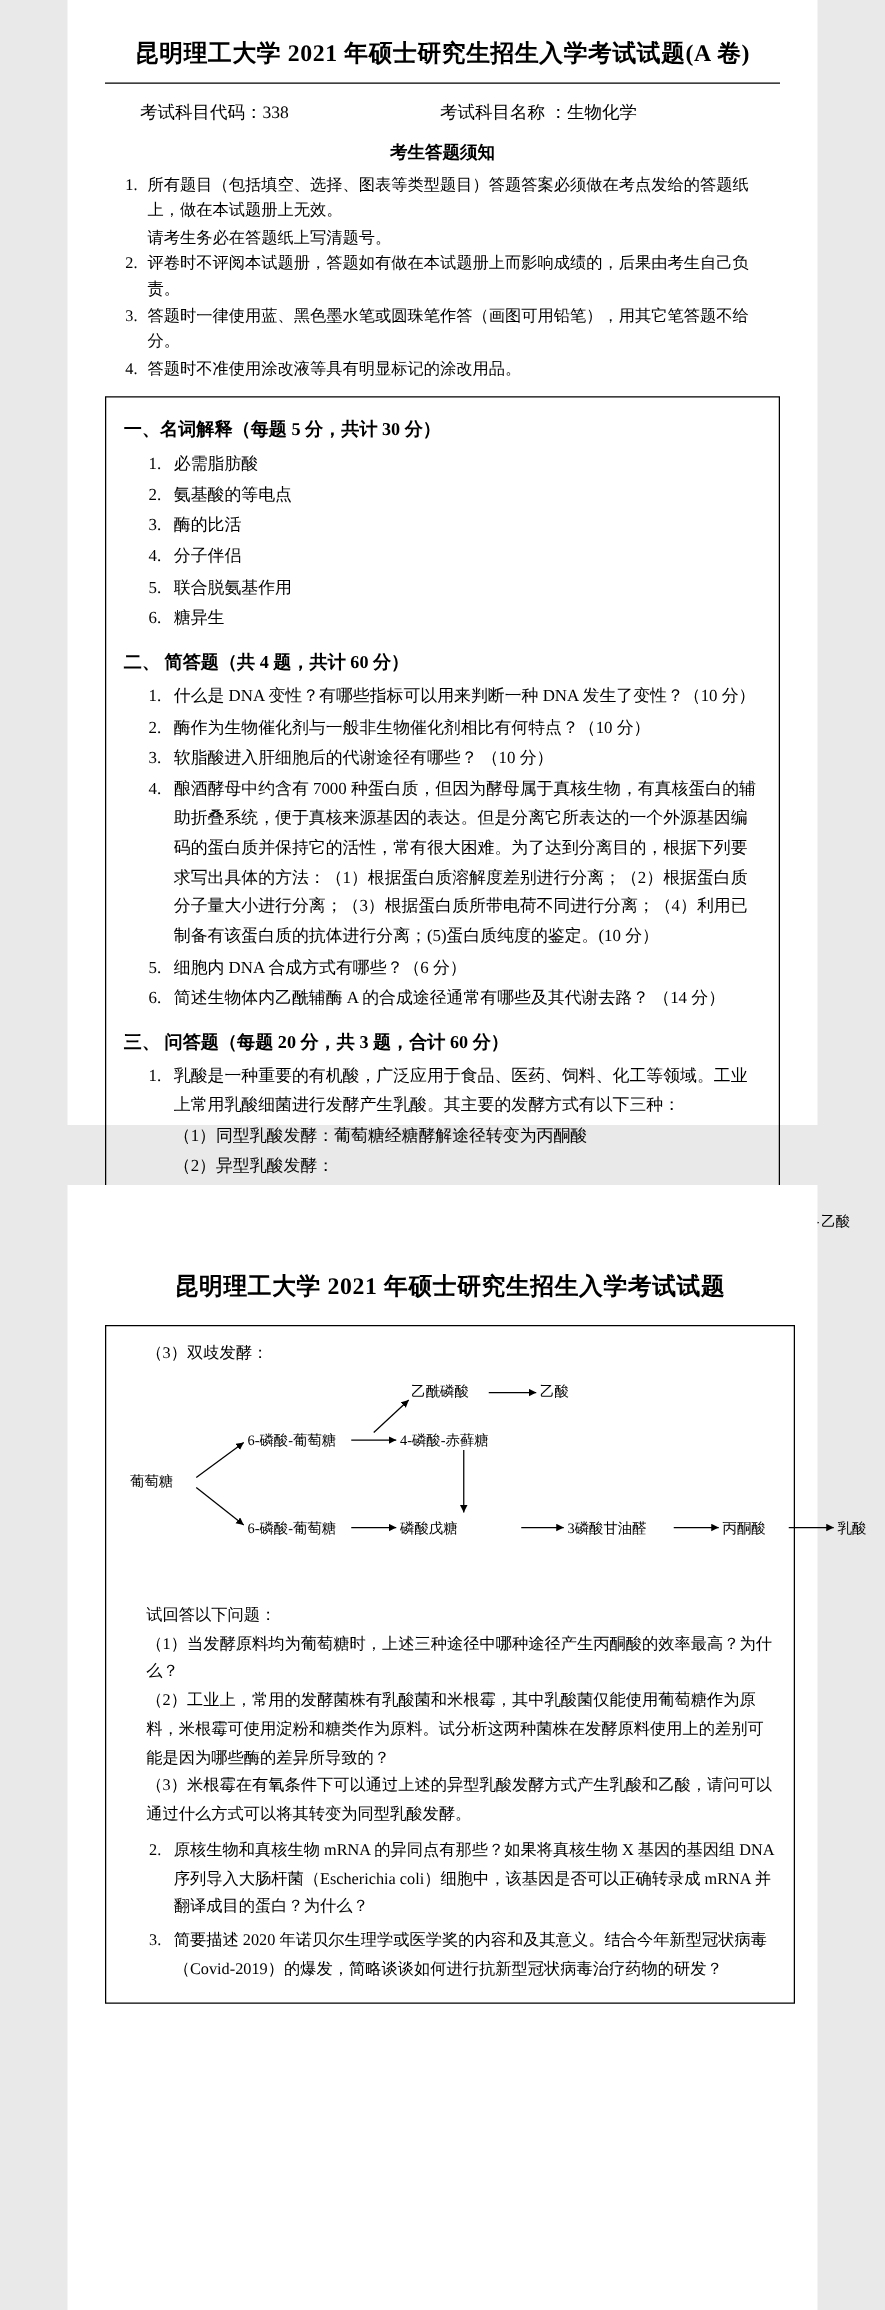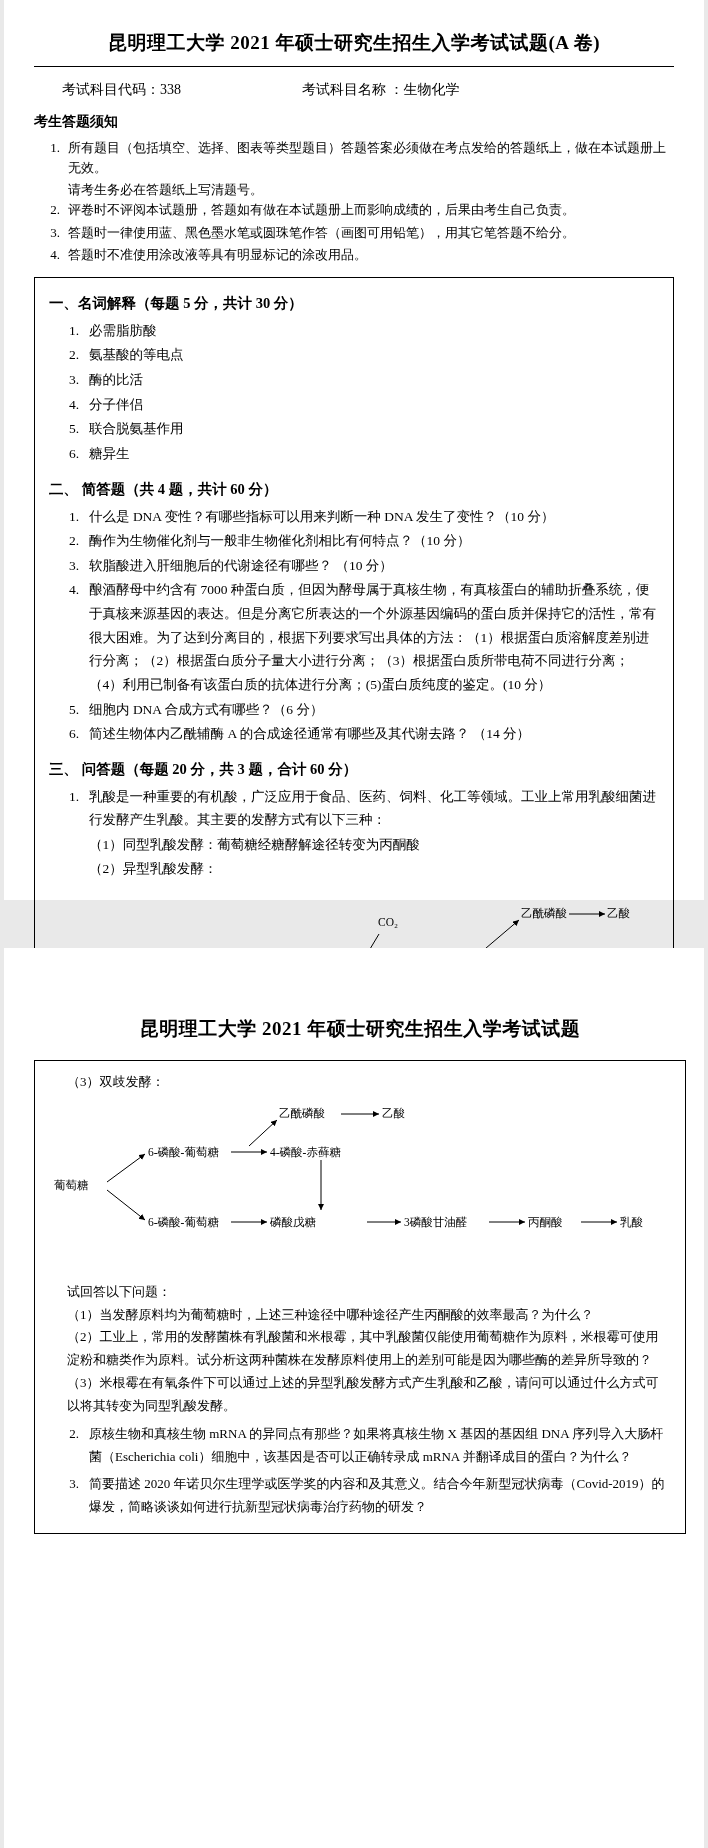--- a/index.html
+++ b/index.html
@@ -1,18 +1,18 @@
 <!DOCTYPE html>
 <html><head>
 <meta charset="utf-8">
 <style>
   html,body{margin:0;padding:0;background:#e9e9e9;}
   body{font-family:"Liberation Serif","DejaVu Serif",serif;color:#000;}
   .page{
-    width:700px;
+    width:600px;
     background:#ffffff;
     margin:0 auto;
     position:relative;
     box-sizing:border-box;
   }
   .page1{height:900px;padding:22px 30px 0 30px;}
   .gap{height:48px;background:#e9e9e9;}
   .page2{height:900px;padding:60px 18px 0 30px;}
 
   .doc-title{
@@ -29,20 +29,21 @@
   .subject-row{
     display:flex;
     font-size:14px;
     margin:6px 0 14px 0;
     align-items:center;
   }
   .subject-code{ margin-left:28px; width:240px;}
   .subject-name{ }
 
   .notice-title{
+    text-align:center;
     font-weight:bold;
     font-size:14px;
     margin:4px 0 7px 0;
   }
   .notice-list{
     font-size:13px;
     line-height:1.55;
   }
   .notice-item{
     display:flex;

